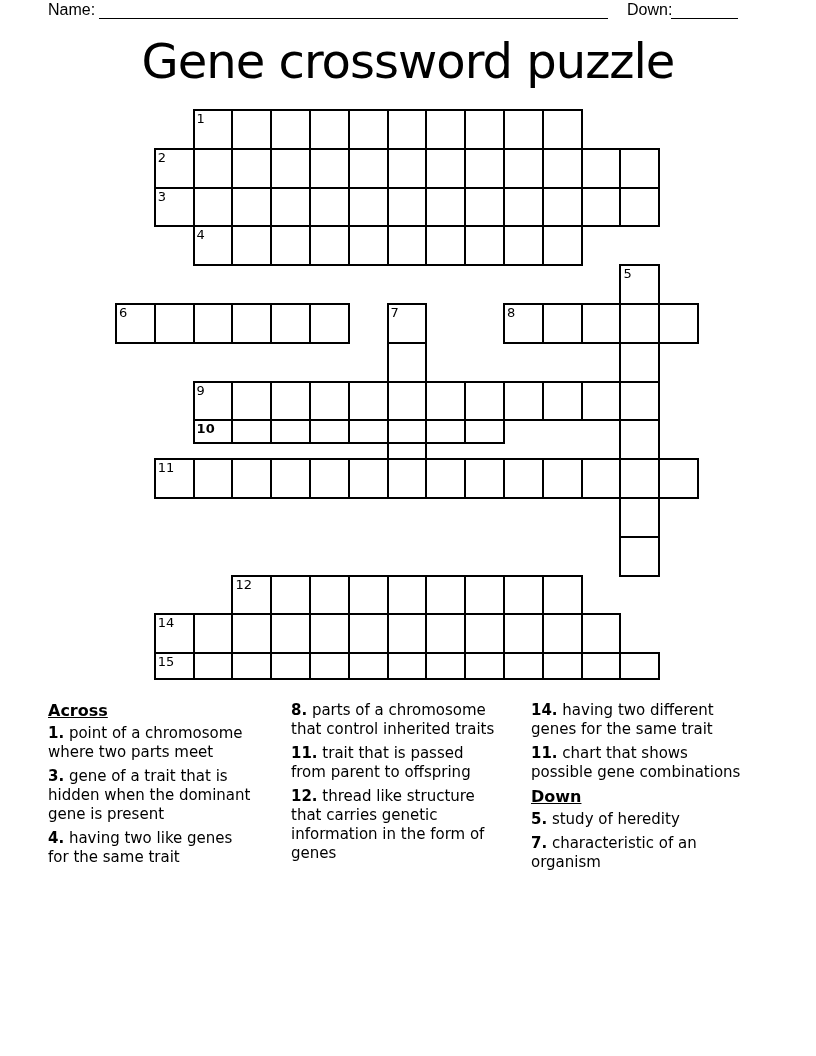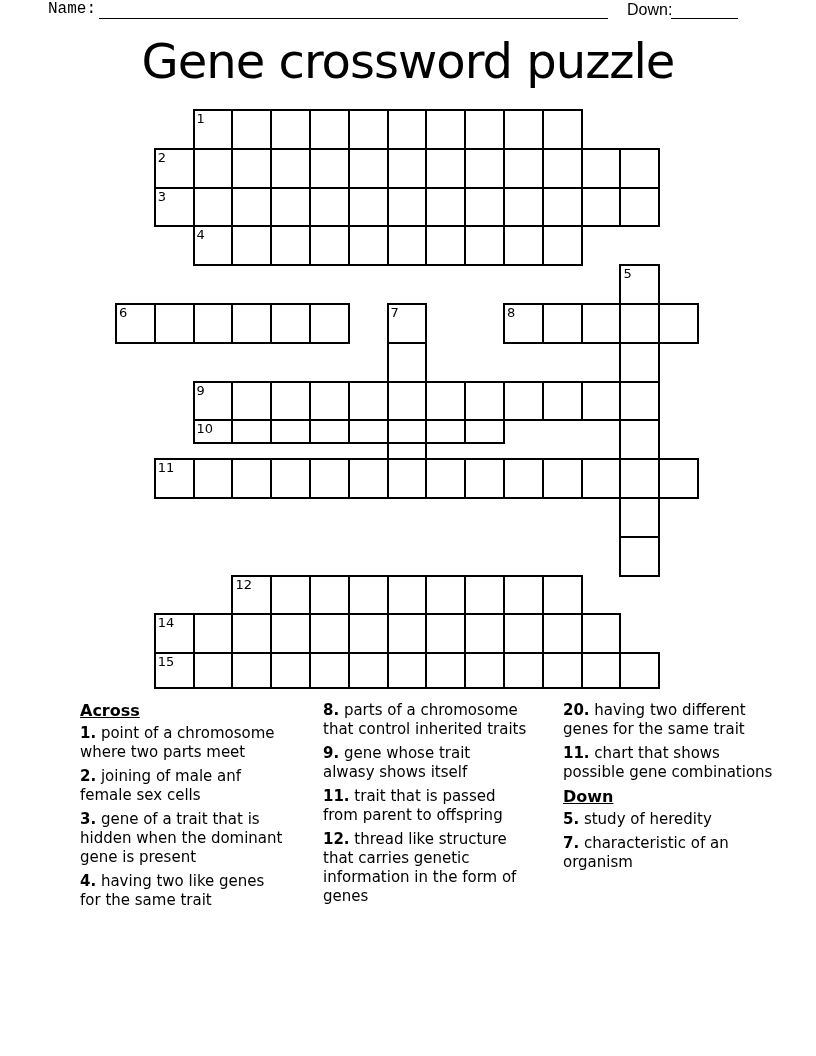--- a/index.html
+++ b/index.html
@@ -14,21 +14,21 @@
     color: #000;
   }
   
   .hdr-label {
     position: absolute;
     font-family: "Liberation Sans", sans-serif;
     font-size: 16px;
     line-height: 17px;
     top: 1px;
   }
-  .name-label { left: 48px; font-family: Liberation Mono, monospace; }
+  .name-label { left: 48px; }
   .date-label { left: 627px; }
   .blank-line {
     position: absolute;
     top: 18px;
     height: 0;
     border-bottom: 1.5px solid #000;
   }
   .name-line { left: 99px;  width: 509px; }
   .date-line { left: 671px; width: 67px; }
   
@@ -54,21 +54,20 @@
     position: absolute;
     left: 2px;
     top: 0px;
     font-size: 13px;
     line-height: 15px;
   }
   
   .clue-col {
     position: absolute;
     top: 701px;
-    margin-left: 32px;
   }
   .col-1 { left: 48px;  width: 232px; }
   .col-2 { left: 291px; width: 234px; }
   .col-3 { left: 531px; width: 240px; }
   .clue-heading {
     font-size: 16px;
     font-weight: bold;
     text-decoration: underline;
     line-height: 19px;
     margin: 0 0 4px 0;
@@ -188,21 +187,21 @@
         <div class="divider" style="left: 153.2px; top: 0px; bottom: 0px; width: 2px;"></div>
         <div class="divider" style="left: 192px; top: 0px; bottom: 0px; width: 2px;"></div>
         <div class="divider" style="left: 230.8px; top: 0px; bottom: 0px; width: 2px;"></div>
         <div class="divider" style="left: 269.6px; top: 0px; bottom: 0px; width: 2px;"></div>
         <div class="divider" style="left: 308.4px; top: 0px; bottom: 0px; width: 2px;"></div>
         <div class="divider" style="left: 347.2px; top: 0px; bottom: 0px; width: 2px;"></div>
         <div class="divider" style="left: 386px; top: 0px; bottom: 0px; width: 2px;"></div>
         <div class="divider" style="left: 424.8px; top: 0px; bottom: 0px; width: 2px;"></div>
         <span class="cellnum">9</span>
       </div>
-      <div class="word" style="left: 192.6px; top: 419.4px; width: 312.4px; height: 25px;">
+      <div class="word" style="left: 192.6px; top: 419.4px; width: 312.4px; height: 25px; font-weight: bold;">
         <div class="divider" style="left: 36.8px; top: 0px; bottom: 0px; width: 2px;"></div>
         <div class="divider" style="left: 75.6px; top: 0px; bottom: 0px; width: 2px;"></div>
         <div class="divider" style="left: 114.4px; top: 0px; bottom: 0px; width: 2px;"></div>
         <div class="divider" style="left: 153.2px; top: 0px; bottom: 0px; width: 2px;"></div>
         <div class="divider" style="left: 192px; top: 0px; bottom: 0px; width: 2px;"></div>
         <div class="divider" style="left: 230.8px; top: 0px; bottom: 0px; width: 2px;"></div>
         <div class="divider" style="left: 269.6px; top: 0px; bottom: 0px; width: 2px;"></div>
         <span class="cellnum">10</span>
       </div>
       <div class="word" style="left: 153.8px; top: 458.2px; width: 545.2px; height: 40.8px;">
@@ -239,63 +238,59 @@
         <div class="divider" style="left: 153.2px; top: 0px; bottom: 0px; width: 2px;"></div>
         <div class="divider" style="left: 192px; top: 0px; bottom: 0px; width: 2px;"></div>
         <div class="divider" style="left: 230.8px; top: 0px; bottom: 0px; width: 2px;"></div>
         <div class="divider" style="left: 269.6px; top: 0px; bottom: 0px; width: 2px;"></div>
         <div class="divider" style="left: 308.4px; top: 0px; bottom: 0px; width: 2px;"></div>
         <div class="divider" style="left: 347.2px; top: 0px; bottom: 0px; width: 2px;"></div>
         <div class="divider" style="left: 386px; top: 0px; bottom: 0px; width: 2px;"></div>
         <div class="divider" style="left: 424.8px; top: 0px; bottom: 0px; width: 2px;"></div>
         <span class="cellnum">14</span>
       </div>
-      <div class="word" style="left: 153.8px; top: 652.2px; width: 506.4px; height: 37px;">
+      <div class="word" style="left: 153.8px; top: 652.2px; width: 506.4px; height: 28px;">
         <div class="divider" style="left: 36.8px; top: 0px; bottom: 0px; width: 2px;"></div>
         <div class="divider" style="left: 75.6px; top: 0px; bottom: 0px; width: 2px;"></div>
         <div class="divider" style="left: 114.4px; top: 0px; bottom: 0px; width: 2px;"></div>
         <div class="divider" style="left: 153.2px; top: 0px; bottom: 0px; width: 2px;"></div>
         <div class="divider" style="left: 192px; top: 0px; bottom: 0px; width: 2px;"></div>
         <div class="divider" style="left: 230.8px; top: 0px; bottom: 0px; width: 2px;"></div>
         <div class="divider" style="left: 269.6px; top: 0px; bottom: 0px; width: 2px;"></div>
         <div class="divider" style="left: 308.4px; top: 0px; bottom: 0px; width: 2px;"></div>
         <div class="divider" style="left: 347.2px; top: 0px; bottom: 0px; width: 2px;"></div>
         <div class="divider" style="left: 386px; top: 0px; bottom: 0px; width: 2px;"></div>
         <div class="divider" style="left: 424.8px; top: 0px; bottom: 0px; width: 2px;"></div>
         <div class="divider" style="left: 463.6px; top: 0px; bottom: 0px; width: 2px;"></div>
         <span class="cellnum">15</span>
       </div>
     </div>
 
   <div class="clue-col col-1">
       <div class="clue-heading">Across</div>
       <p class="clue"><b>1.</b> point of a chromosome
 where two parts meet</p>
-      <p class="clue"><b>2.</b> joining of male anf
-female sex cells</p>
       <p class="clue"><b>3.</b> gene of a trait that is
 hidden when the dominant
 gene is present</p>
       <p class="clue"><b>4.</b> having two like genes
 for the same trait</p>
     </div>
   <div class="clue-col col-2">
       <p class="clue"><b>8.</b> parts of a chromosome
 that control inherited traits</p>
-      <p class="clue"><b>9.</b> gene whose trait
-alwasy shows itself</p>
       <p class="clue"><b>11.</b> trait that is passed
 from parent to offspring</p>
       <p class="clue"><b>12.</b> thread like structure
 that carries genetic
 information in the form of
 genes</p>
     </div>
   <div class="clue-col col-3">
-      <p class="clue"><b>20.</b> having two different
+      <p class="clue"><b>14.</b> having two different
 genes for the same trait</p>
       <p class="clue"><b>11.</b> chart that shows
 possible gene combinations</p>
       <div class="clue-heading">Down</div>
       <p class="clue"><b>5.</b> study of heredity</p>
       <p class="clue"><b>7.</b> characteristic of an
 organism</p>
     </div>
 
 </div>

